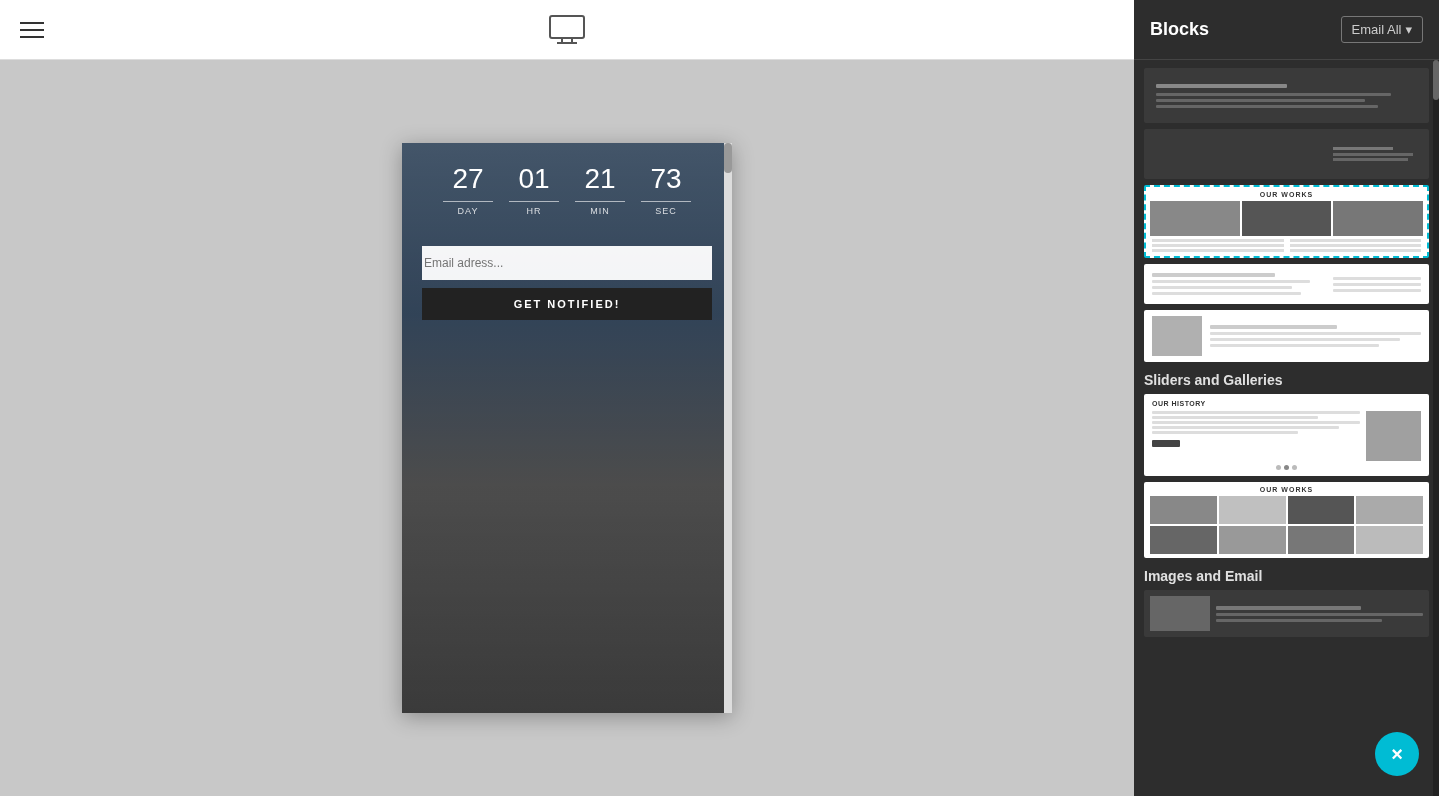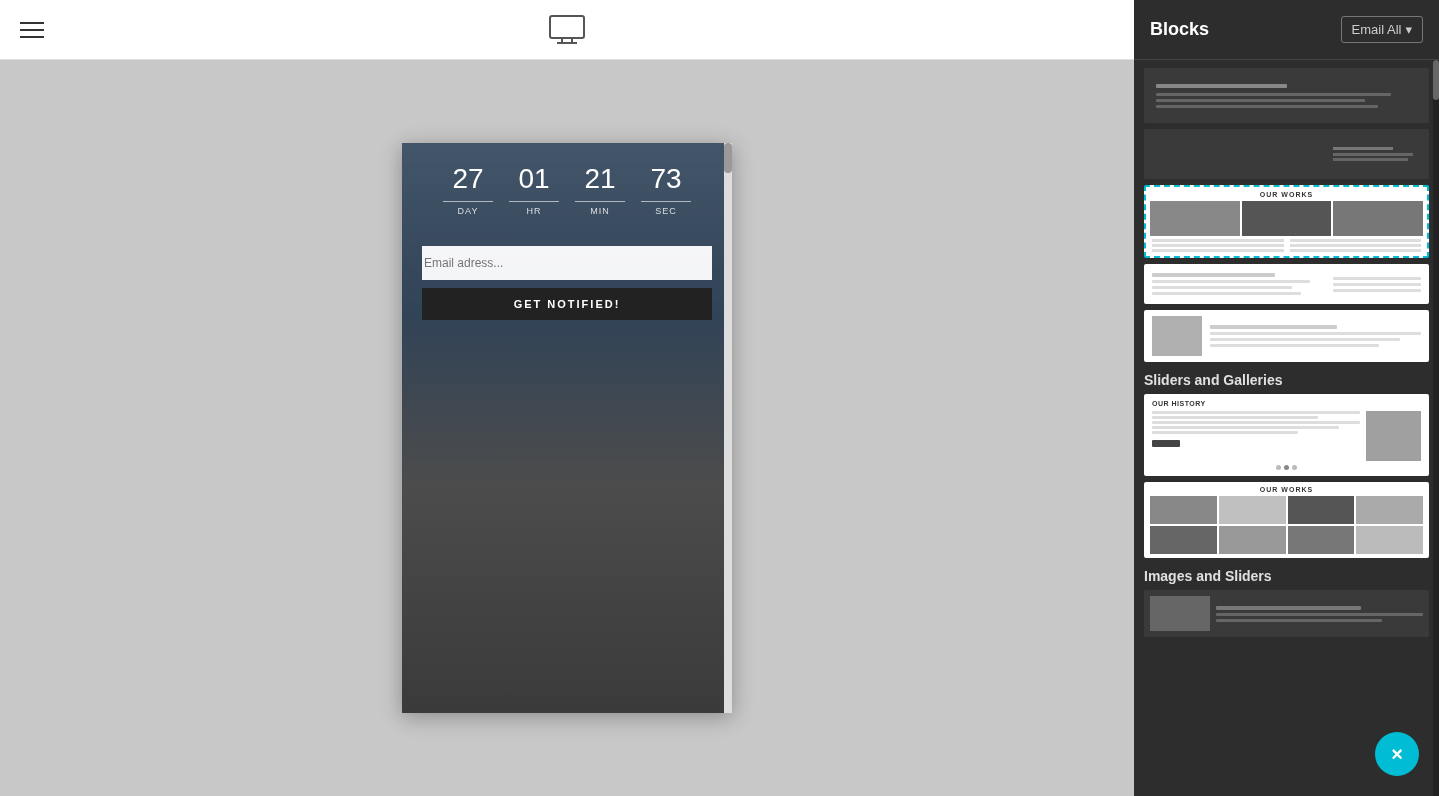--- a/index.html
+++ b/index.html
@@ -428,21 +428,21 @@
           <div style="background:#555; height:28px;"></div>
           <div style="background:#aaa; height:28px;"></div>
           <div style="background:#666; height:28px;"></div>
           <div style="background:#999; height:28px;"></div>
           <div style="background:#777; height:28px;"></div>
           <div style="background:#bbb; height:28px;"></div>
         </div>
       </div>
     </div>
 
-    <div class="section-label">Images and Sliders</div>
+    <div class="section-label">Images and Email</div>
 
     <div class="block-thumb">
       <div style="background:#3a3a3a; min-height:45px; display:flex; align-items:center; justify-content:center; gap:6px; padding:6px;">
         <div style="width:60px; height:35px; background:#666;"></div>
         <div style="flex:1; display:flex; flex-direction:column; gap:3px;">
           <div style="height:4px; background:#777; width:70%; border-radius:1px;"></div>
           <div style="height:3px; background:#666; border-radius:1px;"></div>
           <div style="height:3px; background:#666; width:80%; border-radius:1px;"></div>
         </div>
       </div>

